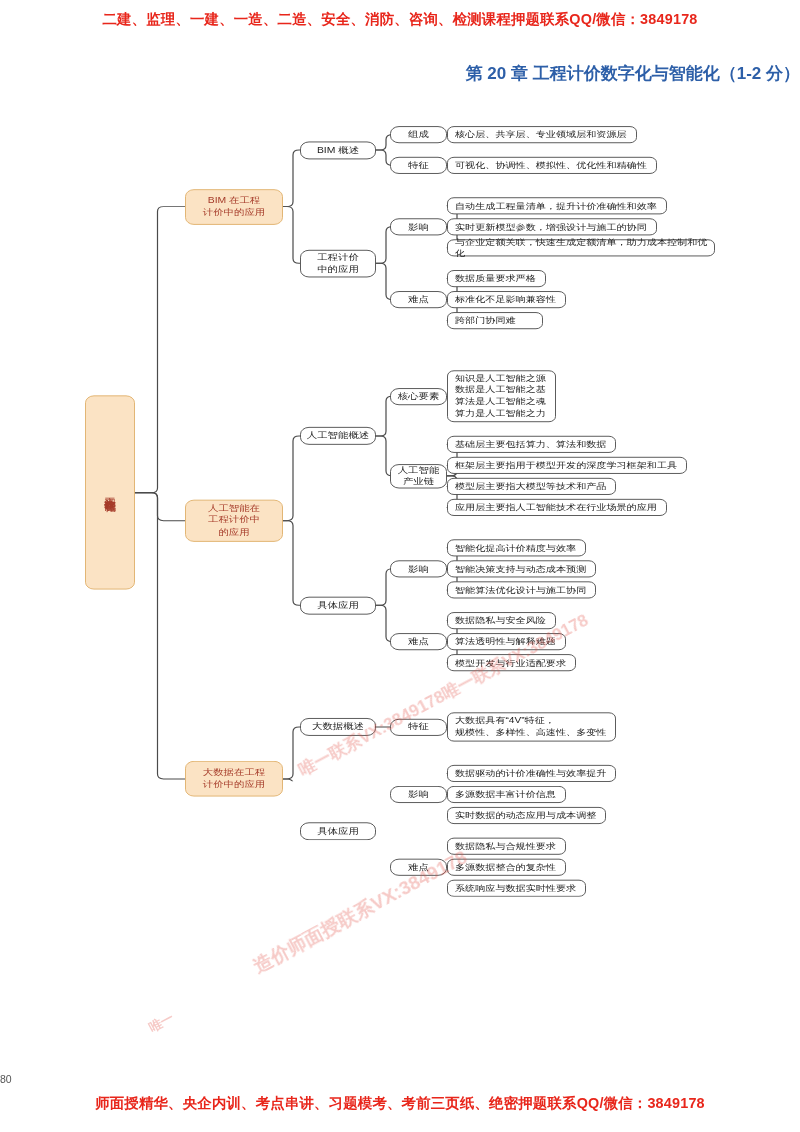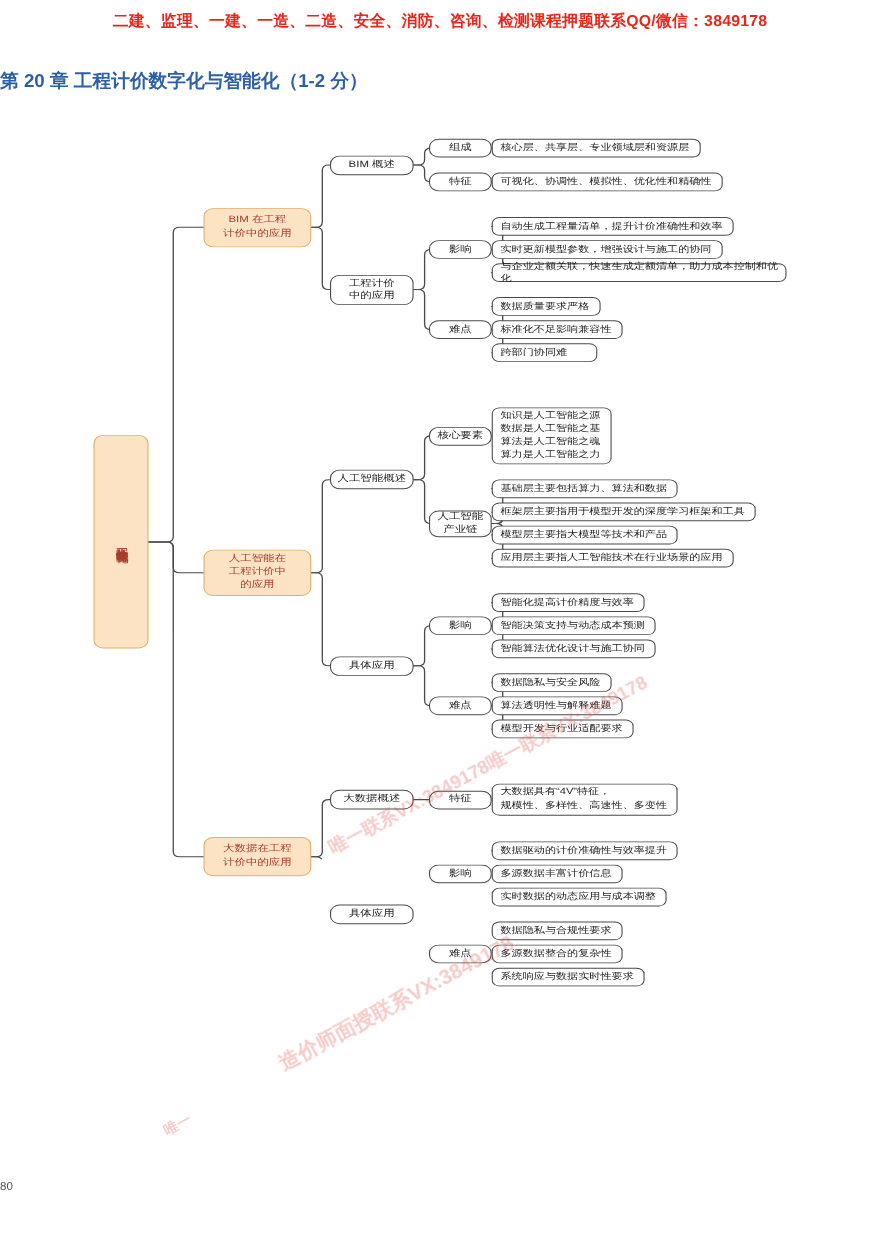--- a/index.html
+++ b/index.html
@@ -32,21 +32,21 @@
     letter-spacing: 0.2px;
     white-space: nowrap;
   }
   #promo-top   { top: 10px;   font-size: 14.4px; }
   #promo-bottom{ top: 1094px; font-size: 14.4px; }
 
   #page-title {
     position: absolute;
     left: 0; width: 800px;
     top: 62px;
-    text-align: left;
+    text-align: right;
     color: #2d5fa8;
     font-size: 17px;
     font-weight: bold;
   }
 
   #page-number {
     position: absolute;
     left: 0; width: 800px;
     top: 1073px;
     text-align: left;
@@ -260,14 +260,15 @@
       <div class="node root" style="left: 85px; top: 353.375px; width: 50px; height: 240px;">工程计价数字化与智能化</div>
     </div>
 
 
   <div class="wm" id="wm-1">唯一联系VX:3849178唯一联系VX:3849178</div>
   <div class="wm" id="wm-2">造价师面授联系VX:3849178</div>
   <div class="wm" id="wm-3">唯一</div>
 
   <div id="page-number">80</div>
 
+  <div class="promo" id="promo-bottom">师面授精华、央企内训、考点串讲、习题模考、考前三页纸、绝密押题联系QQ/微信：3849178</div>
 
 </div>
 
 </body></html>

